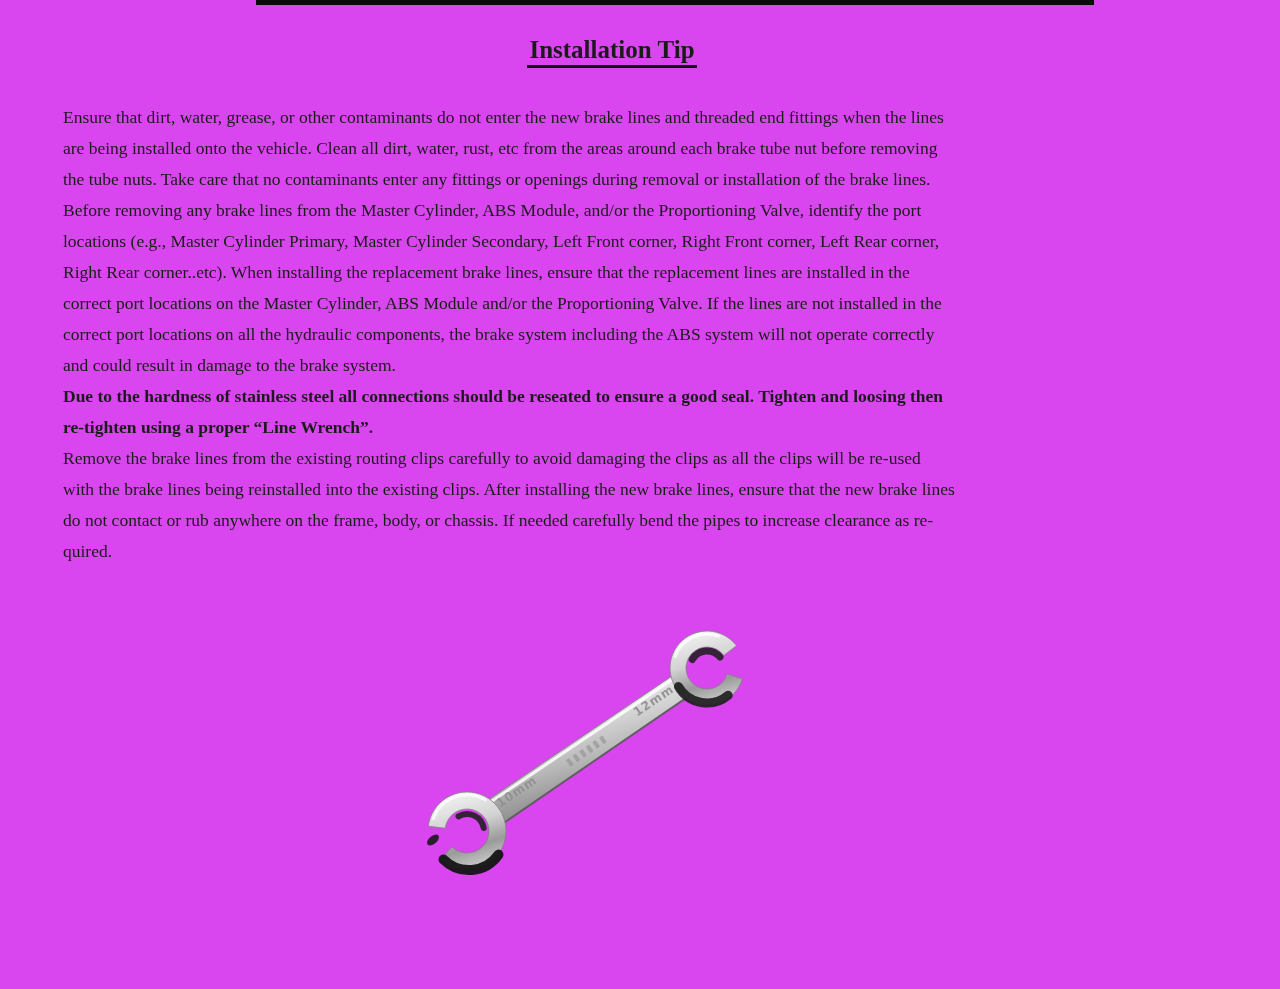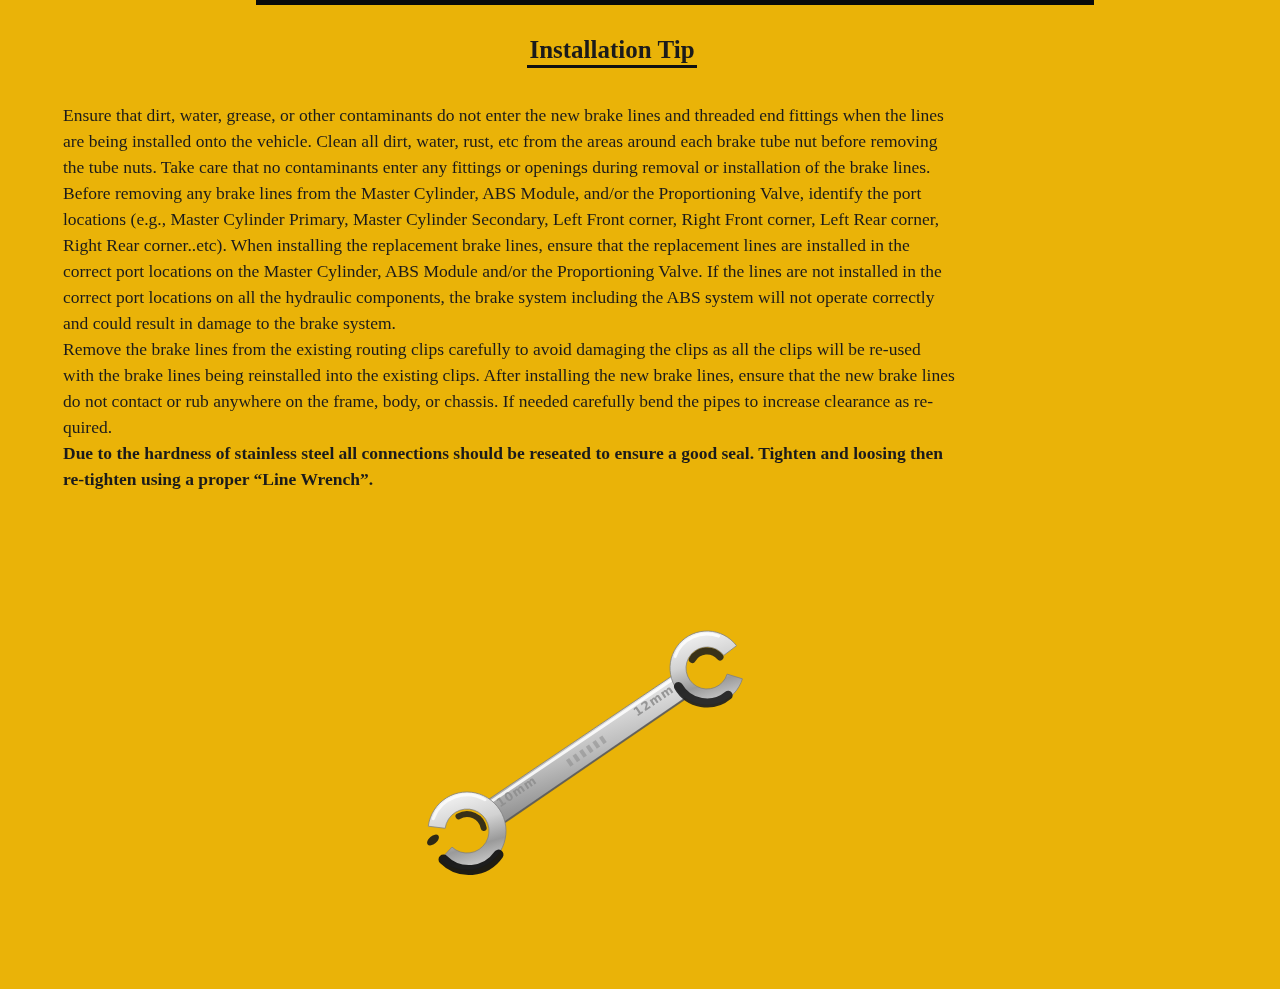--- a/index.html
+++ b/index.html
@@ -1,20 +1,20 @@
 <!DOCTYPE html>
 <html><head>
 <meta charset="utf-8">
 <style>
   html, body { margin:0; padding:0; background:#ffffff; }
   .page {
     position:relative;
     width:1280px;
     height:989px;
-    background:#eab308;
+    background:#d946ef;
     overflow:hidden;
     font-family:"Liberation Serif", serif;
     color:#1b1b1b;
   }
   .top-bar {
     position:absolute;
     left:256px; top:0;
     width:838px; height:5px;
     background:#0a0a0a;
   }
@@ -31,21 +31,21 @@
     display:inline-block;
     font-size:25px;
     font-weight:bold;
     line-height:28px;
     border-bottom:3px solid #111111;
     padding:0 2px 1px 2px;
   }
   .para {
     margin:0;
     font-size:17.5px;
-    line-height:26px;
+    line-height:31px;
     white-space:pre;
   }
   .p1 { margin-top:34px; }
   .p2, .p3, .p4 { }
   .p4 { font-weight:bold; }
   .wrench-wrap {
     position:absolute;
     left:420px; top:626px;
     width:360px; height:270px;
   }
@@ -72,26 +72,26 @@
 
     <p class="para p1">Ensure that dirt, water, grease, or other contaminants do not enter the new brake lines and threaded end fittings when the lines
 are being installed onto the vehicle. Clean all dirt, water, rust, etc from the areas around each brake tube nut before removing
 the tube nuts. Take care that no contaminants enter any fittings or openings during removal or installation of the brake lines.</p>
     <p class="para p2">Before removing any brake lines from the Master Cylinder, ABS Module, and/or the Proportioning Valve, identify the port
 locations (e.g., Master Cylinder Primary, Master Cylinder Secondary, Left Front corner, Right Front corner, Left Rear corner,
 Right Rear corner..etc). When installing the replacement brake lines, ensure that the replacement lines are installed in the
 correct port locations on the Master Cylinder, ABS Module and/or the Proportioning Valve. If the lines are not installed in the
 correct port locations on all the hydraulic components, the brake system including the ABS system will not operate correctly
 and could result in damage to the brake system.</p>
+    <p class="para p4">Due to the hardness of stainless steel all connections should be reseated to ensure a good seal. Tighten and loosing then
+re-tighten using a proper “Line Wrench”.</p>
     <p class="para p3">Remove the brake lines from the existing routing clips carefully to avoid damaging the clips as all the clips will be re-used
 with the brake lines being reinstalled into the existing clips. After installing the new brake lines, ensure that the new brake lines
 do not contact or rub anywhere on the frame, body, or chassis. If needed carefully bend the pipes to increase clearance as re-
 quired.</p>
-    <p class="para p4">Due to the hardness of stainless steel all connections should be reseated to ensure a good seal. Tighten and loosing then
-re-tighten using a proper “Line Wrench”.</p>
   </div>
 
   <div class="wrench-wrap">
     <svg width="360" height="270" viewBox="0 0 360 270">
       <defs>
         <linearGradient id="metalShaft" x1="0" y1="0" x2="0.45" y2="1">
           <stop offset="0" stop-color="#ffffff"></stop>
           <stop offset="0.35" stop-color="#e9e9e9"></stop>
           <stop offset="0.62" stop-color="#bdbdbd"></stop>
           <stop offset="0.85" stop-color="#8f8f8f"></stop>

